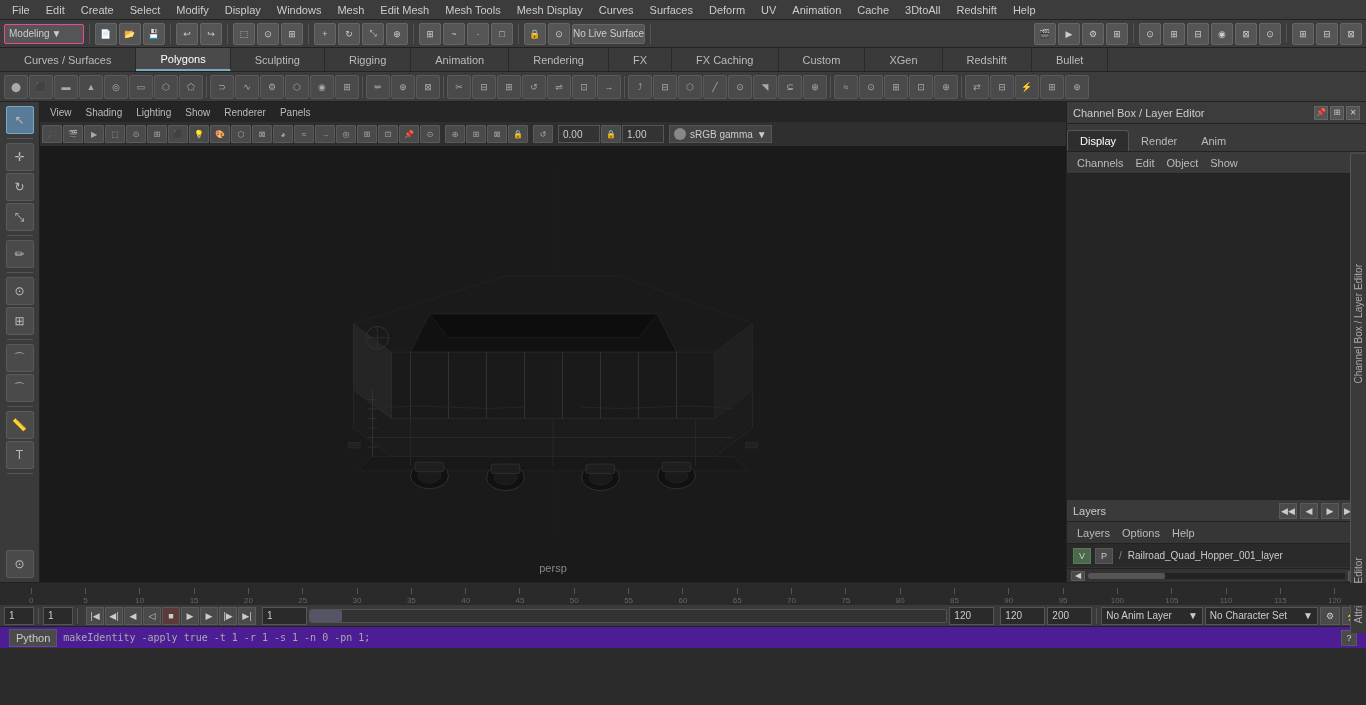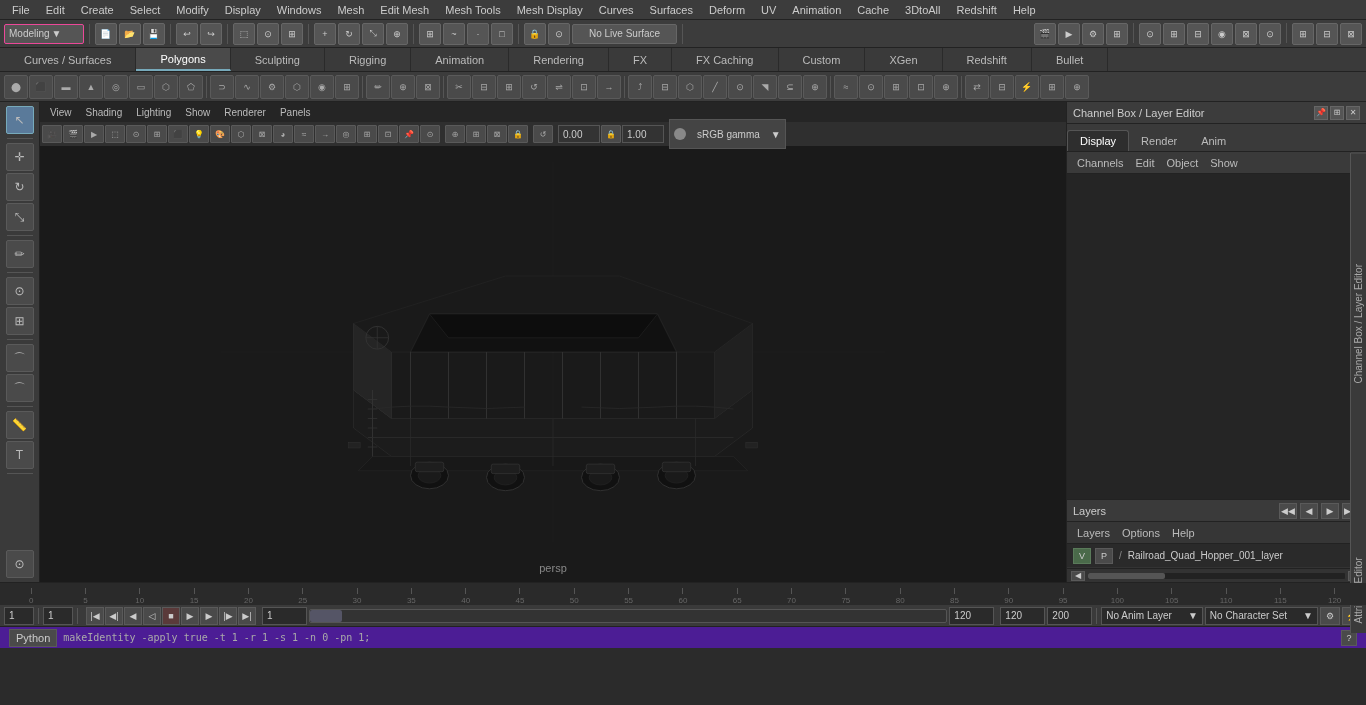--- a/index.html
+++ b/index.html
@@ -71,21 +71,21 @@
       display: flex;
       align-items: center;
       gap: 2px;
       min-width: 80px;
     }
     .live-surface-btn {
       background: #555;
       border: 1px solid #666;
       color: #ccc;
       font-size: 10px;
-      padding: 2px 16px;
+      padding: 2px 0;
       cursor: pointer;
       border-radius: 2px;
       height: 20px;
       display: flex;
       align-items: center;
     }
 
     
     #tab-bar {
       height: 24px;
@@ -243,25 +243,25 @@
       width: 42px;
       display: flex;
       align-items: center;
     }
     .vp-gamma-box {
       background: #444;
       border: 1px solid #555;
       color: #ccc;
       font-size: 10px;
       padding: 1px 4px;
-      height: 30px;
+      height: 18px;
       min-width: 80px;
       display: flex;
       align-items: center;
-      gap: 11px;
+      gap: 4px;
     }
 
     
     #model-container {
       position: absolute;
       top: 60px;
       left: 80px;
       right: 80px;
       bottom: 40px;
       display: flex;

